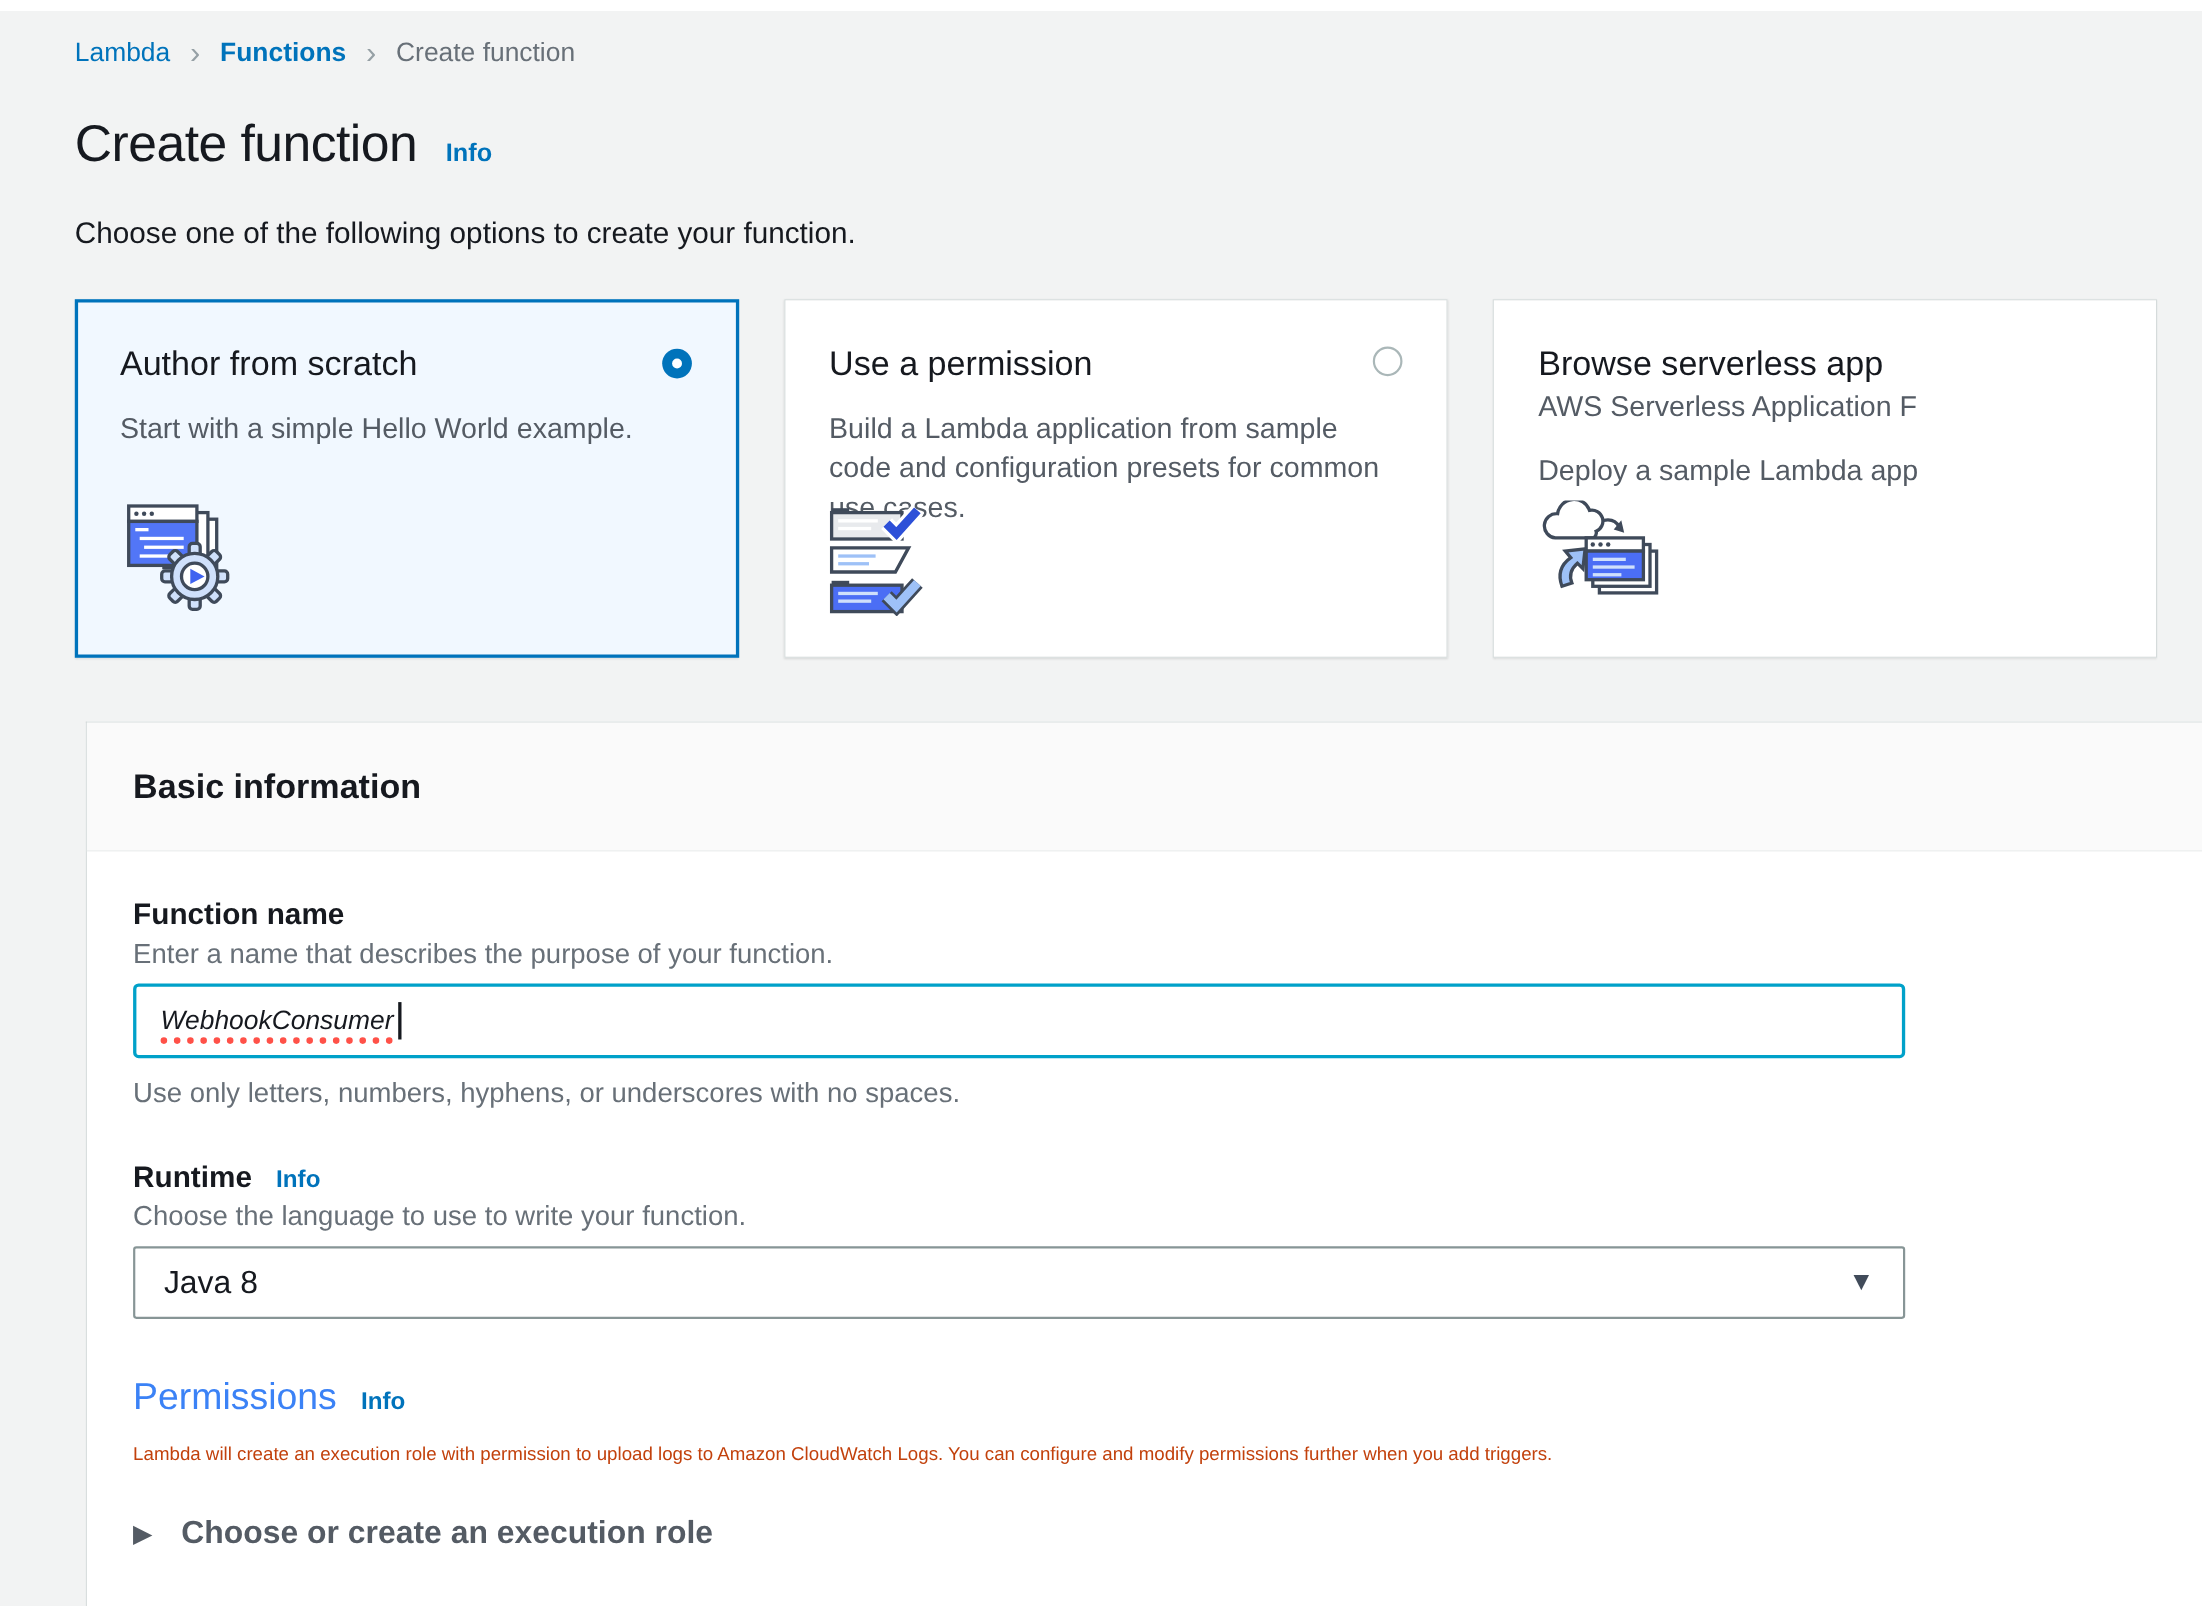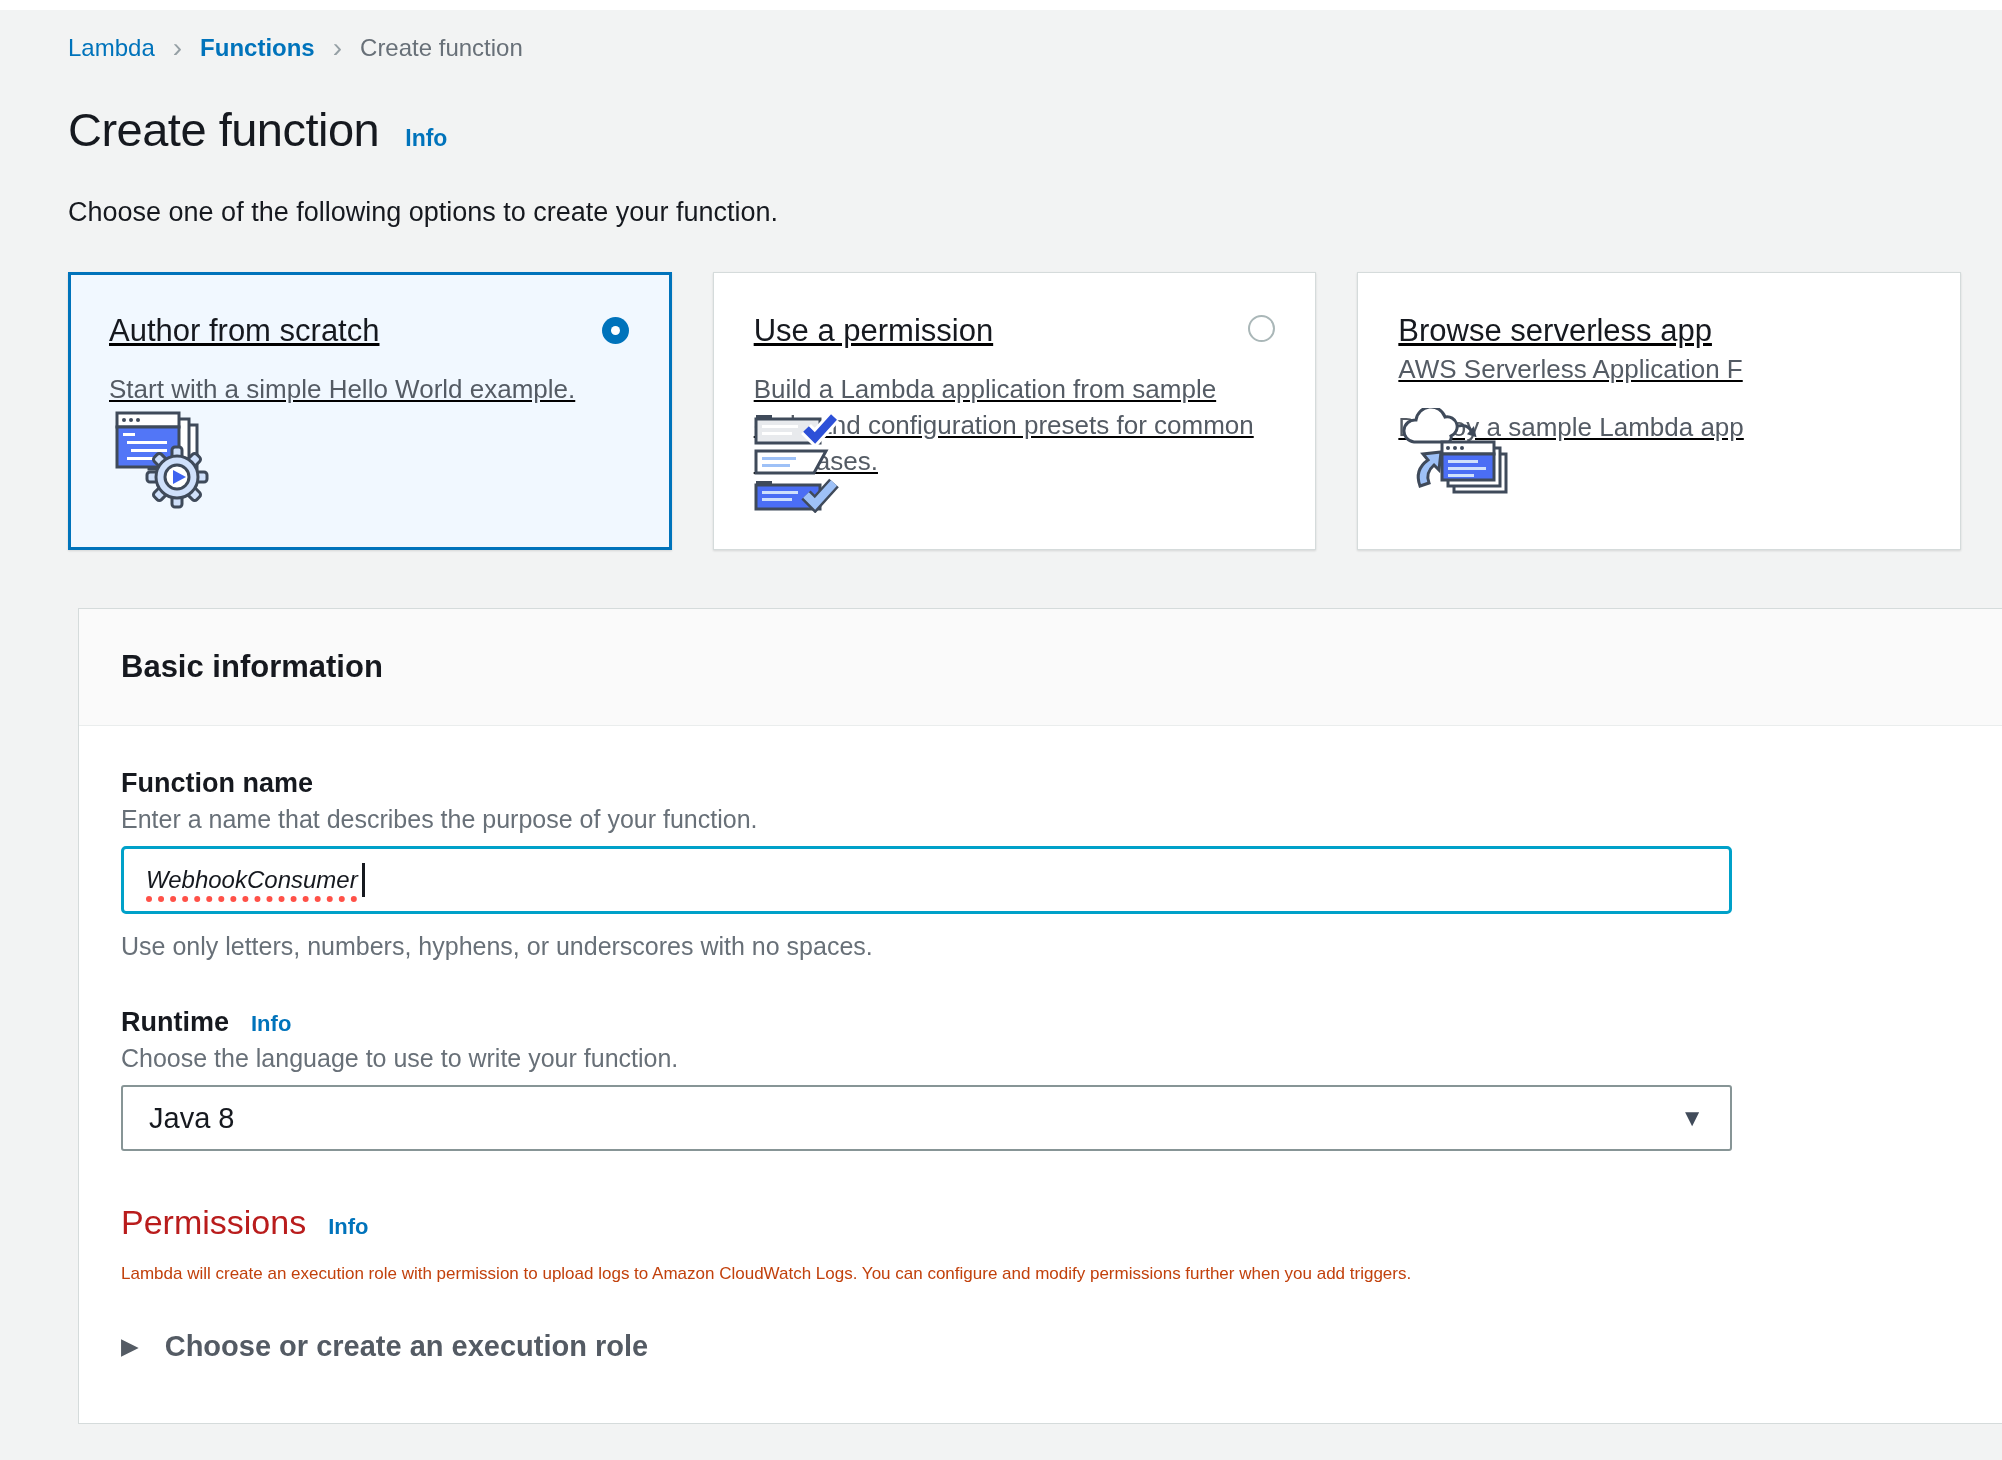--- a/index.html
+++ b/index.html
@@ -16,22 +16,22 @@
   .crumb-current{color:#687078;}
 
   
   .h1-row{margin-top:40px;display:flex;align-items:baseline;}
   .h1{font-size:47px;color:#16191f;font-weight:400;letter-spacing:-0.5px;}
   .h1-info{margin-left:26px;color:#0073bb;font-weight:700;font-size:23px;cursor:pointer;}
   .subtitle{margin-top:40px;font-size:27px;color:#16191f;}
 
   
   .cards{display:flex;margin-top:44px;}
-  .card{position:relative;box-sizing:border-box;width:719px;height:278px;background:#ffffff;
-        border:1px solid #d5dbdb;box-shadow:0 1px 2px rgba(0,0,0,0.12);padding:40px 40px;margin-right:41px;cursor:pointer;text-decoration:underline;}
+  .card{position:relative;box-sizing:border-box;width:719px;height:326px;background:#ffffff;
+        border:1px solid #d5dbdb;box-shadow:0 1px 2px rgba(0,0,0,0.12);padding:40px 40px;margin-right:41px;cursor:pointer;}
   .card.selected{background:#f1f8ff;border:3px solid #0073bb;padding:38px 38px;}
   .card-title{font-size:31px;color:#16191f;}
   .card-desc{margin-top:22px;font-size:26px;color:#545b64;max-width:620px;line-height:36px;}
   .card-desc.nowrap{white-space:nowrap;max-width:none;}
   .radio{position:absolute;top:42px;right:40px;width:27px;height:27px;border-radius:50%;}
   .radio.on{background:#0073bb;}
   .radio.on::after{content:"";position:absolute;left:9px;top:9px;width:9px;height:9px;border-radius:50%;background:#ffffff;}
   .radio.off{border:2px solid #aab7b8;background:#ffffff;box-sizing:border-box;}
   .card-icon{position:absolute;left:40px;bottom:32px;}
 
@@ -56,21 +56,21 @@
 
   .runtime-block{margin-top:46px;}
   .select{box-sizing:border-box;margin-top:12px;width:1611px;height:66px;background:#ffffff;
           border:2px solid #879596;border-radius:3px;display:flex;align-items:center;
           justify-content:space-between;padding:0 26px;cursor:pointer;}
   .select-value{font-size:29px;color:#16191f;}
   .select-arrow{color:#414b5a;font-size:24px;}
 
   .perms-block{margin-top:52px;}
   .perms-title-row{display:flex;align-items:baseline;}
-  .perms-title{font-size:34px;color:#b91c1c;font-weight:400;}
+  .perms-title{font-size:34px;color:#3b82f6;font-weight:400;}
   .perms-desc{margin-top:22px;font-size:17px;color:#c2410c;max-width:1880px;}
 
   .expander{margin-top:46px;display:flex;align-items:center;cursor:pointer;}
   .expander-triangle{color:#545b64;font-size:23px;margin-right:26px;}
   .expander-label{font-size:29px;font-weight:700;color:#545b64;}
 </style>
 </head>
 <body>
 
 <div class="page">

